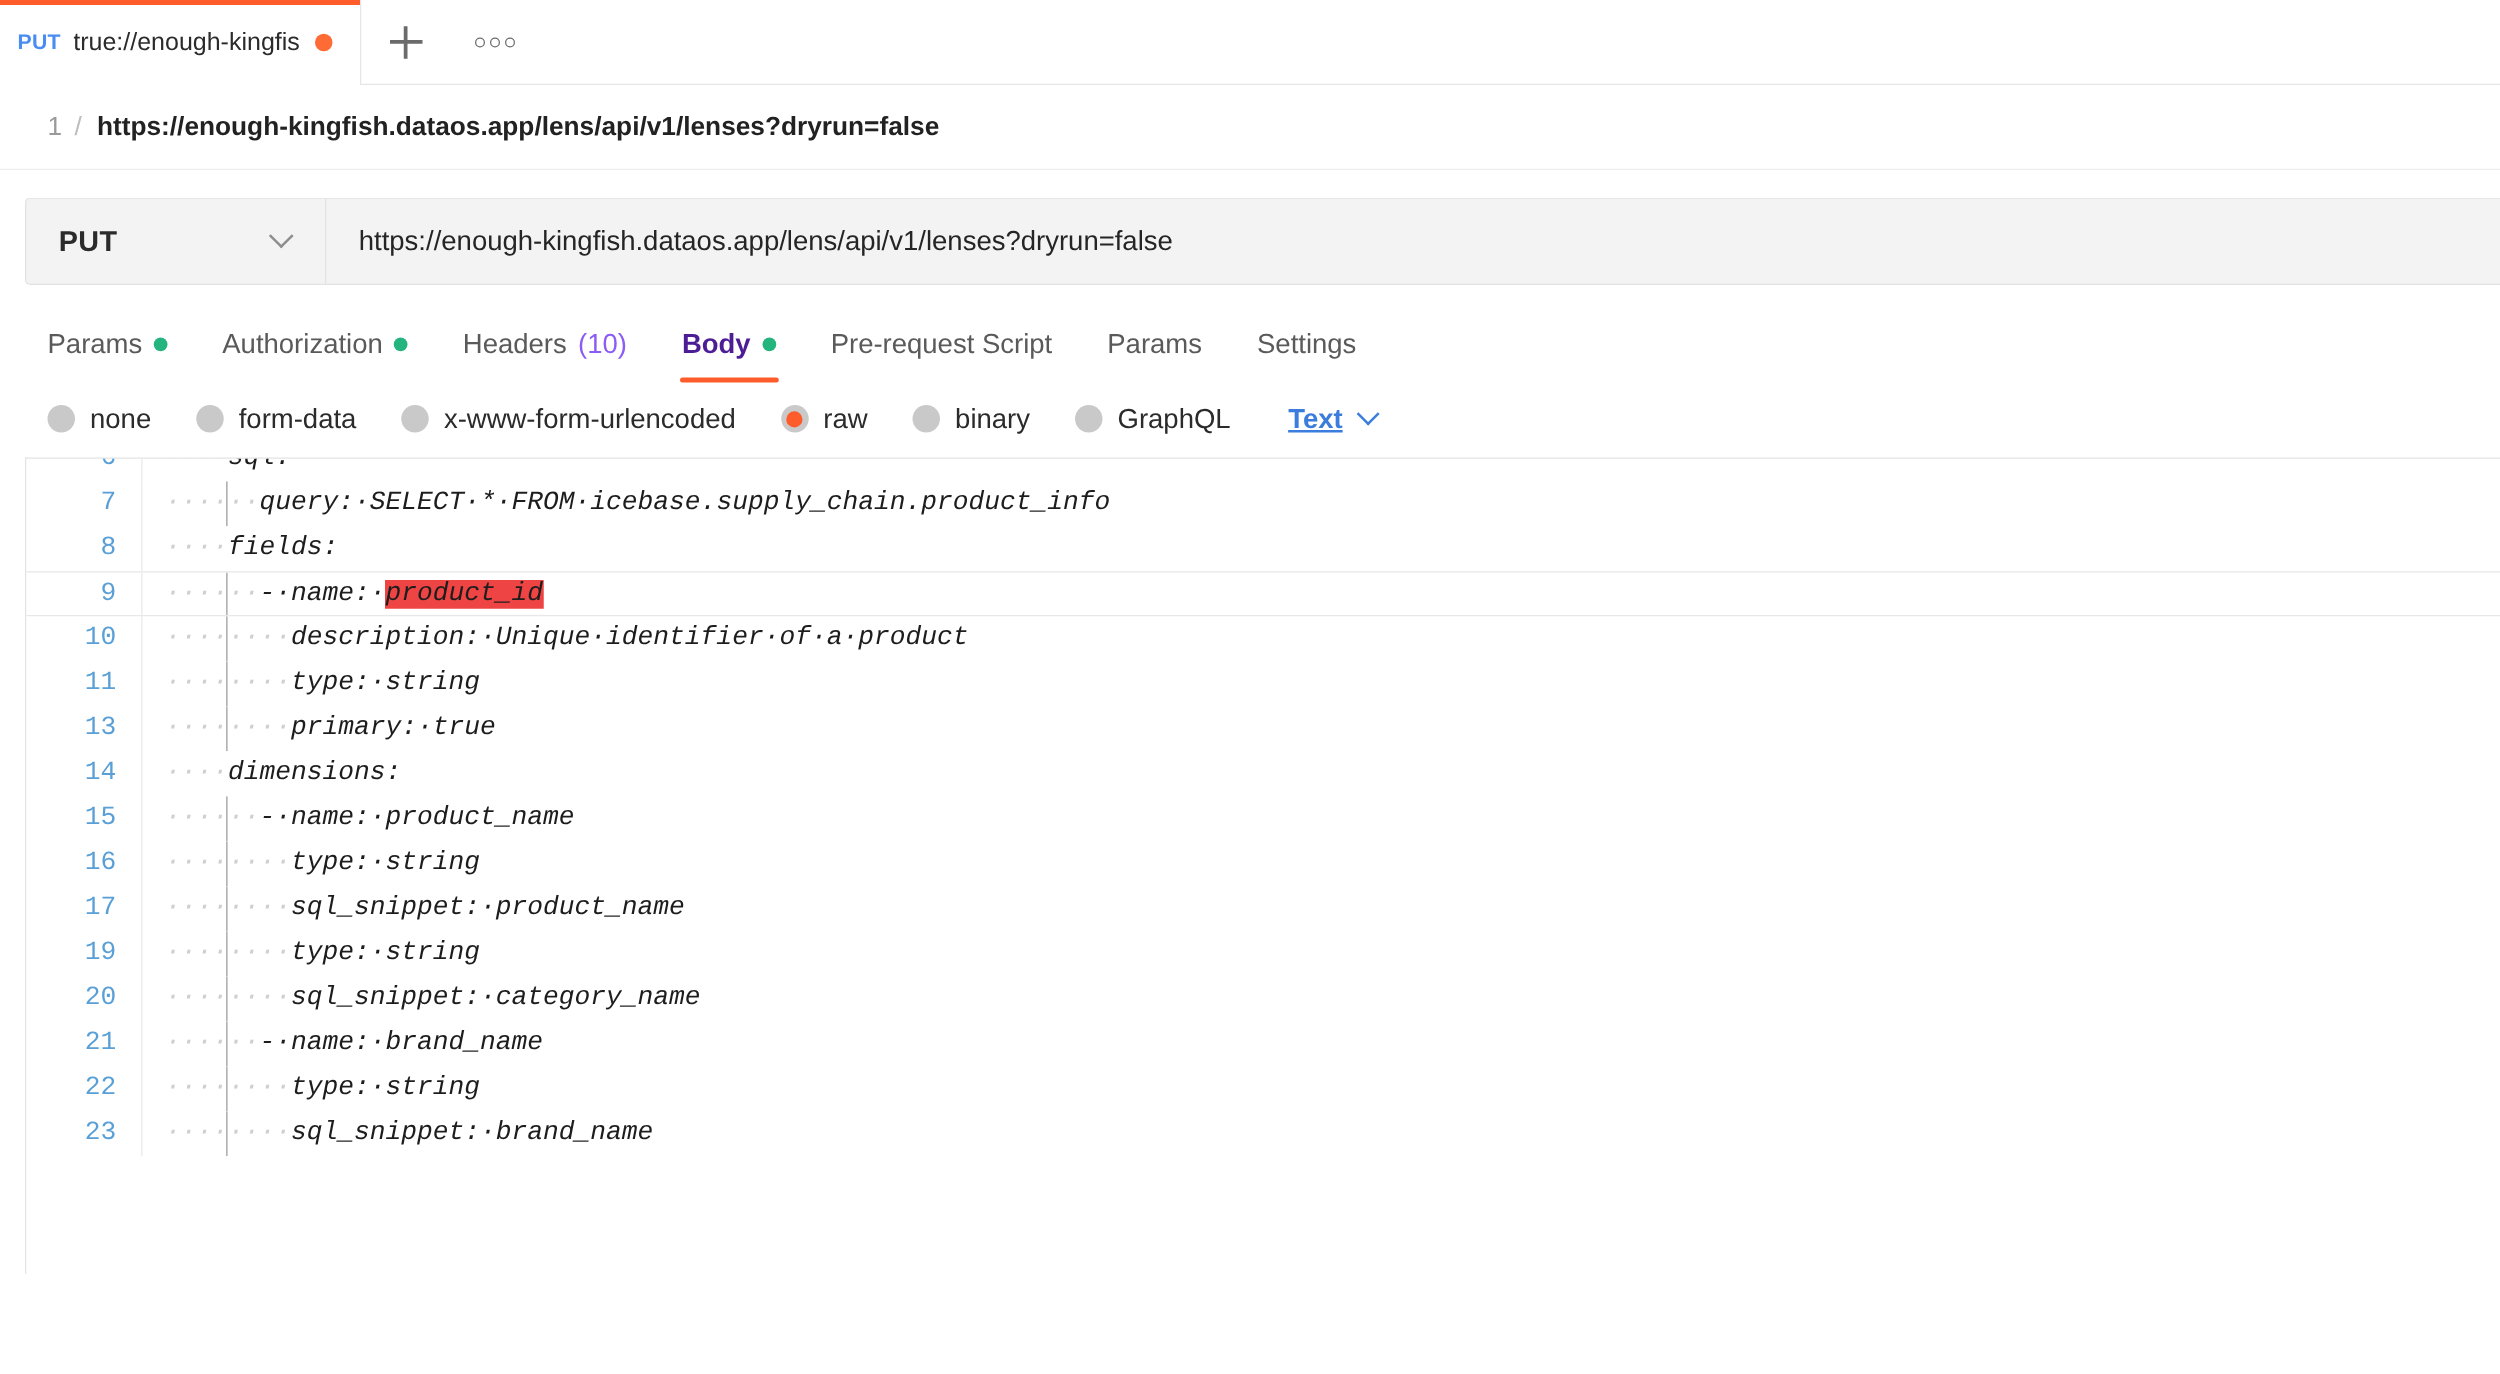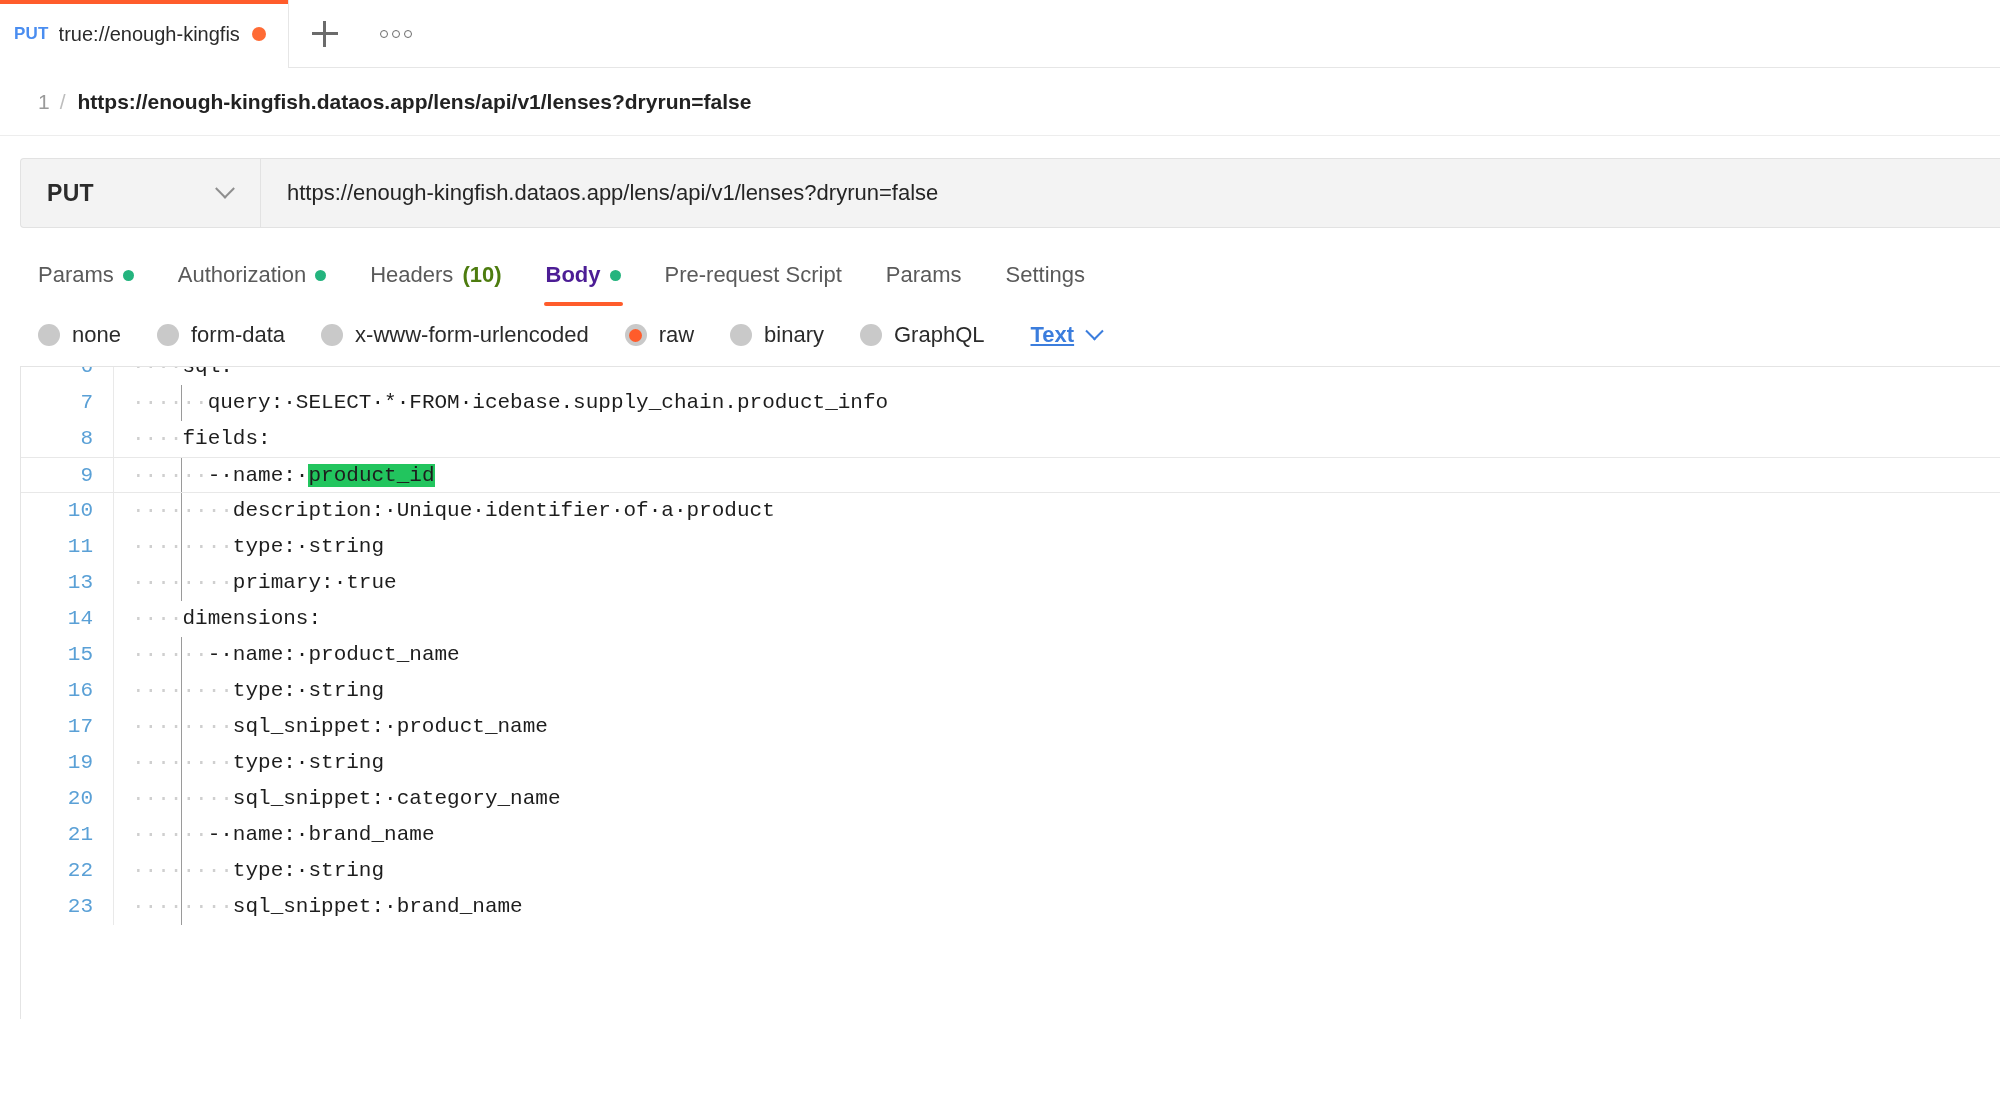--- a/index.html
+++ b/index.html
@@ -194,21 +194,21 @@
     background: #ff5c2b;
     border-radius: 2px;
   }
   .req-dot {
     width: 11px; height: 11px;
     border-radius: 50%;
     background: #24b47e;
     display: inline-block;
     flex: none;
   }
-  .count-badge { color: #4d7c0f; font-weight: 700; }
+  .count-badge { color: #8b5cf6; font-weight: 400; }
 
   
   .body-row {
     display: flex;
     align-items: center;
     padding: 14px 38px 18px 38px;
     gap: 0;
     text-align: center;
   }
   .radio-opt {
@@ -296,31 +296,32 @@
     border-right: 1px solid #e9e9e9;
   }
   .code-body {
     flex: 1;
     padding-left: 18px;
     white-space: pre;
     color: #1d1d1d;
     line-height: 36px;
     position: relative;
     overflow: hidden;
+    font-style: italic;
   }
   .ws { color: #cfcfcf; }
   .guide {
     display: inline-block;
     width: 0;
     border-left: 1px solid #9a9a9a;
     height: 36px;
     vertical-align: top;
     margin-left: -1px;
   }
-  .hl { background: #22c55e; }
+  .hl { background: #ef4444; }
   .partial-top {
     height: 18px;
     overflow: hidden;
     display: flex;
   }
   .partial-top .gutter { line-height: 36px; margin-top: -18px; }
   .partial-top .code-body { line-height: 36px; margin-top: -18px; }
 </style>
 </head>
 <body>

